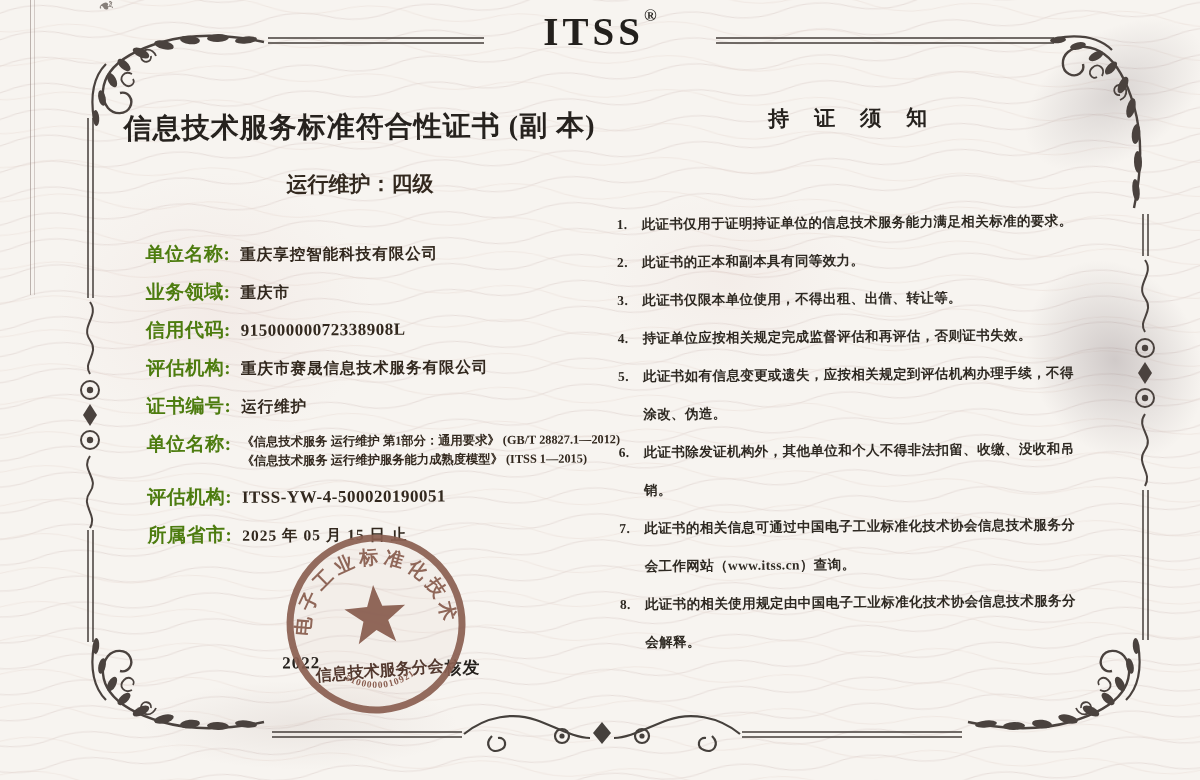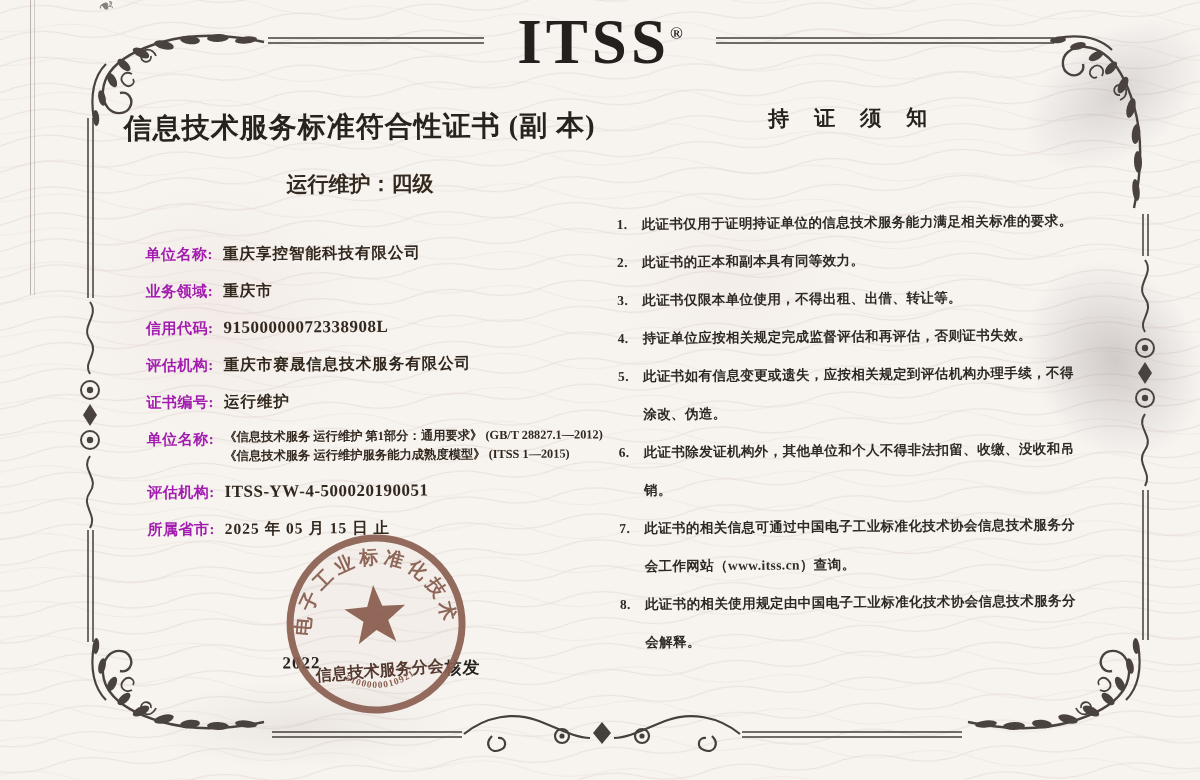--- a/index.html
+++ b/index.html
@@ -19,30 +19,30 @@
        background:radial-gradient(ellipse at center, rgba(150,128,122,.12), rgba(150,128,122,0) 70%);}
   .tint1{left:55px;top:170px;width:320px;height:280px;
        background:radial-gradient(ellipse at center, rgba(205,158,152,.10), rgba(205,158,152,0) 70%);}
   .tint2{left:600px;top:190px;width:260px;height:180px;
        background:radial-gradient(ellipse at center, rgba(208,166,160,.09), rgba(208,166,160,0) 70%);}
   .photo-edge{position:absolute;left:30px;top:0;height:295px;width:3px;
        border-left:1px solid rgba(140,125,120,.55); border-right:1px solid rgba(140,125,120,.35);}
   .frame{position:absolute; inset:0; pointer-events:none;}
 
   .logo-band{position:absolute; left:0; right:0; top:6px; text-align:center;}
-  .logo-text{font-size:63px; font-weight:700; letter-spacing:4px; color:#23201d;}
+  .logo-text{font-size:39px; font-weight:700; letter-spacing:4px; color:#23201d;}
   .logo-reg{font-size:17px; vertical-align:24px; font-weight:700; color:#23201d;}
 
   .left-content{position:absolute; left:96px; top:100px; width:530px; transform:rotate(-0.4deg);}
   .cert-title{margin:8px 0 0; text-align:center; font-size:28px; font-weight:700;
       letter-spacing:1px; color:#26221e; white-space:nowrap;}
   .grade{ text-align:center; margin-top:24px; font-size:21px; font-weight:700; color:#33291f;}
   .fields{margin:44px 0 0 50px; font-size:15.5px;}
   .frow{margin-bottom:15px; line-height:22px; white-space:nowrap;}
-  .flabel{font-weight:700; font-size:15px; letter-spacing:.5px; color:#a21caf;}
+  .flabel{font-weight:700; font-size:19px; letter-spacing:.5px; color:#4d7c0f;}
   .fvalue{margin-left:6px; font-weight:600; color:#32281e; letter-spacing:1px;}
   .fvalue.code{font-size:17px; letter-spacing:.5px; font-weight:600;}
   .frow.dep{white-space:normal;}
   .frow.dep .fvalue{display:inline-block; vertical-align:top; font-size:12.3px;
       line-height:1.55; letter-spacing:0; font-weight:600;}
   .dep-line{display:block;}
   .issue-line{position:absolute; top:537px; left:184px; width:270px; font-size:17px;
       font-weight:700; color:#25211d; letter-spacing:1px;}
   .issue-year{position:absolute; left:0; top:4px;margin-top:12px;}
   .issue-action{position:absolute; left:162px; top:20px;}

